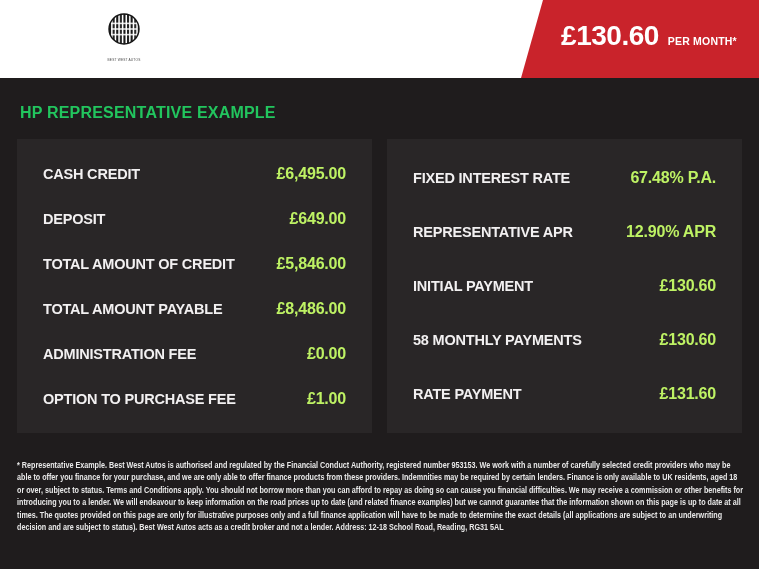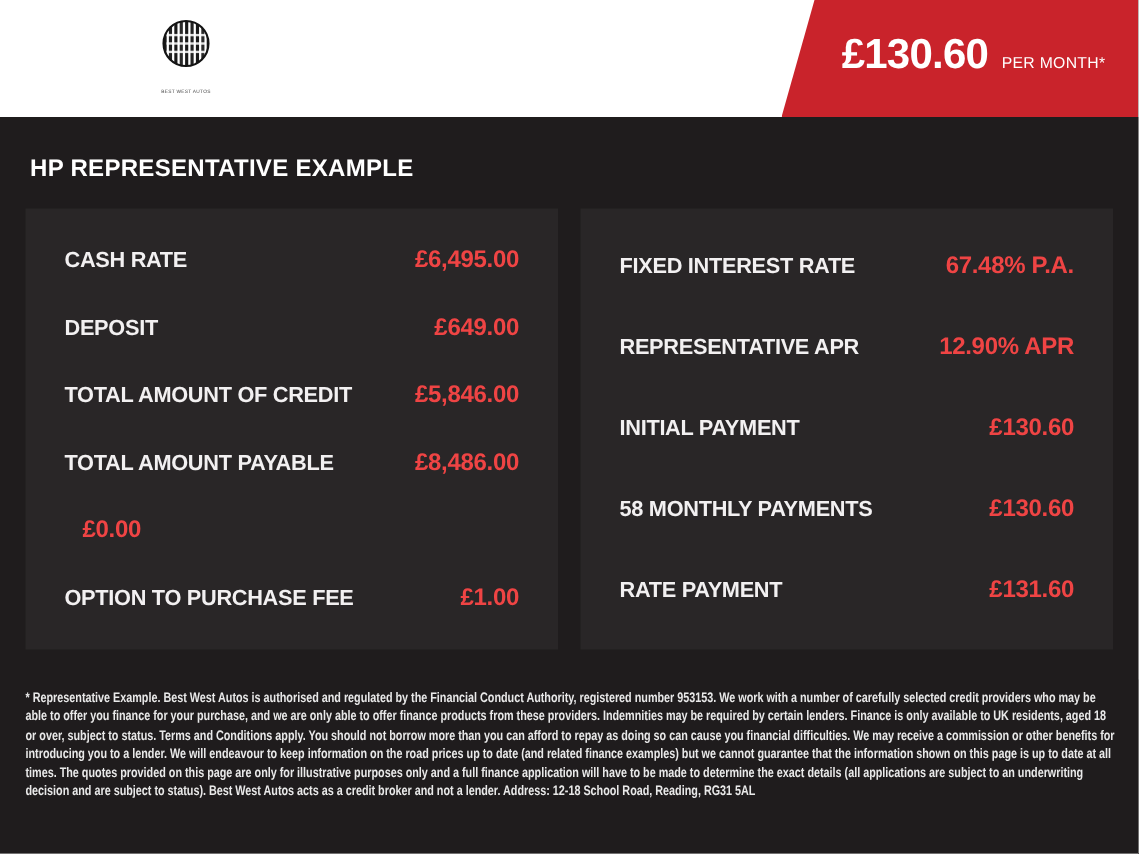--- a/index.html
+++ b/index.html
@@ -11,37 +11,37 @@
   .header { position: relative; height: 78px; background: #ffffff; }
   .logo { position: absolute; left: 106px; top: 13px; width: 36px; text-align: center; }
   .price-banner {
     position: absolute; top: 0; right: 0; width: 238px; height: 78px;
     background: #c9232b;
     clip-path: polygon(22px 0, 100% 0, 100% 100%, 0 100%);
     display: flex; align-items: baseline; justify-content: center;
     padding-left: 18px; padding-top: 22px;
   }
   .price-amount { color: #fff; font-size: 28px; font-weight: bold; letter-spacing: -0.5px; line-height: 1; }
-  .price-suffix { color: #fff; font-size: 10.5px; font-weight: normal; letter-spacing: 0.2px; margin-left: 9px; }
+  .price-suffix { color: #fff; font-size: 10.5px; font-weight: bold; letter-spacing: 0.2px; margin-left: 9px; }
 
   
   .content { position: relative; height: 491px; background: #1f1c1d; }
   .page-title {
-    padding: 25px 0 0 20px; color: #ffffff;
+    padding: 25px 0 0 20px; color: #22c55e;
     font-size: 16px; font-weight: bold; letter-spacing: 0.2px; line-height: 20px;
   }
 
   .panels { display: flex; gap: 15px; margin: 16px 17px 0 17px; height: 294px; }
   .panel {
     flex: 1; background: #292627; padding: 12px 26px;
     display: flex; flex-direction: column;
   }
   .finance-row { flex: 1; display: flex; align-items: center; justify-content: space-between; }
   .finance-label { color: #f2f0f1; font-size: 14.5px; font-weight: bold; letter-spacing: -0.2px; white-space: nowrap; }
-  .finance-value { color: #ef4444; font-size: 16px; font-weight: bold; letter-spacing: -0.2px; white-space: nowrap; margin-left: 12px; }
+  .finance-value { color: #bef264; font-size: 16px; font-weight: bold; letter-spacing: -0.2px; white-space: nowrap; }
 
   .disclaimer-wrap { margin: 26px 12px 0 17px; width: 728px; overflow: visible; }
   .disclaimer {
     width: 930px; transform: scaleX(0.783); transform-origin: 0 0;
     color: #e9e9e9; font-size: 9.2px; font-weight: bold; line-height: 12.4px; letter-spacing: 0;
   }
 
   .logo-caption { display: block; color: #4a4a4a; font-size: 3.2px; line-height: 4px; letter-spacing: 0.2px; margin-top: 1px; white-space: nowrap; }
 </style>
 </head>
@@ -85,36 +85,37 @@
   </div>
 
   <div class="content">
 
     <div class="page-title">HP REPRESENTATIVE EXAMPLE</div>
 
     <div class="panels">
 
       <div class="panel">
         <div class="finance-row">
-          <span class="finance-label">CASH RATE</span>
+          <span class="finance-label">CASH CREDIT</span>
           <span class="finance-value">£6,495.00</span>
         </div>
         <div class="finance-row">
           <span class="finance-label">DEPOSIT</span>
           <span class="finance-value">£649.00</span>
         </div>
         <div class="finance-row">
           <span class="finance-label">TOTAL AMOUNT OF CREDIT</span>
           <span class="finance-value">£5,846.00</span>
         </div>
         <div class="finance-row">
           <span class="finance-label">TOTAL AMOUNT PAYABLE</span>
           <span class="finance-value">£8,486.00</span>
         </div>
         <div class="finance-row">
+          <span class="finance-label">ADMINISTRATION FEE</span>
           <span class="finance-value">£0.00</span>
         </div>
         <div class="finance-row">
           <span class="finance-label">OPTION TO PURCHASE FEE</span>
           <span class="finance-value">£1.00</span>
         </div>
       </div>
 
       <div class="panel">
         <div class="finance-row">

